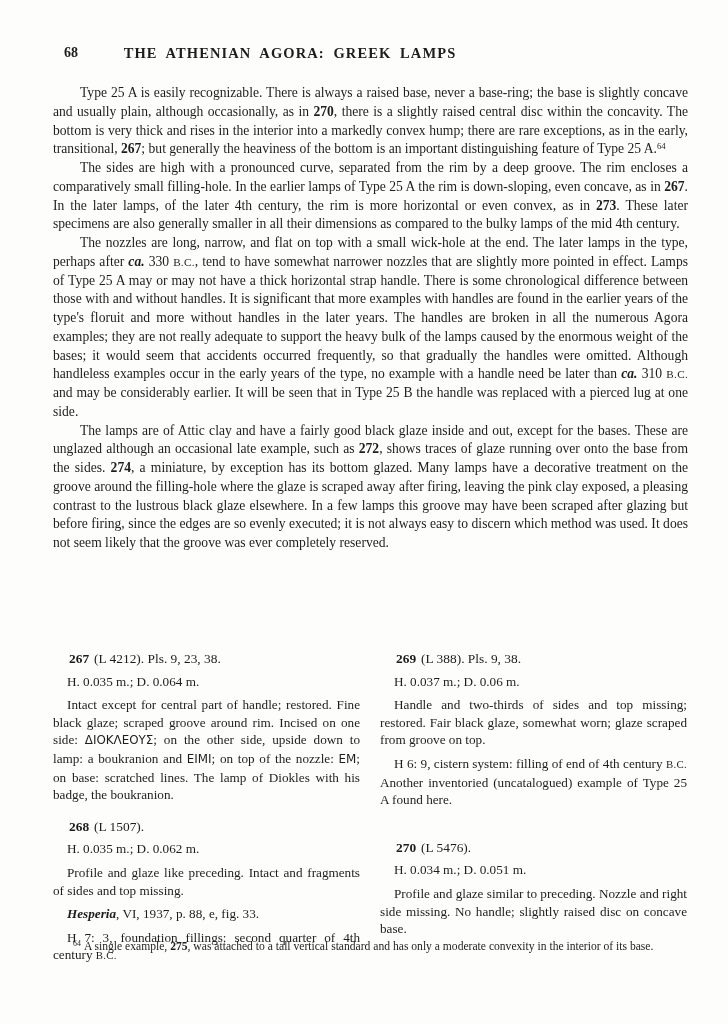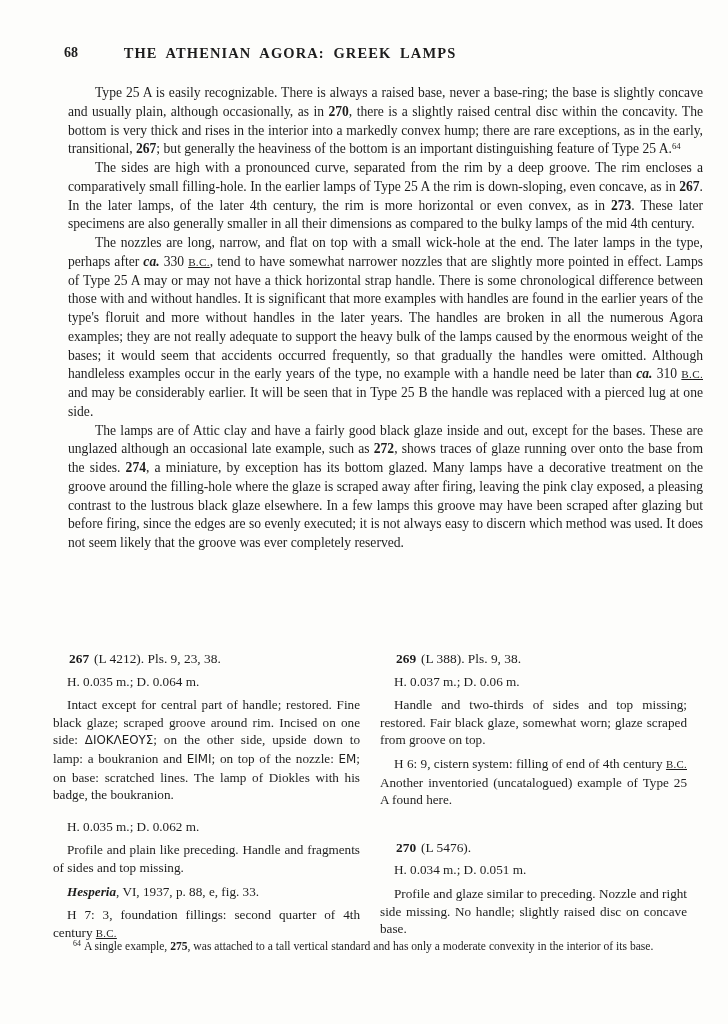--- a/index.html
+++ b/index.html
@@ -40,21 +40,21 @@
     text-align: center;
     font-size: 14.5px;
     font-weight: bold;
     letter-spacing: 1.1px;
     word-spacing: 4px;
   }
   
   .main-text {
     position: absolute;
     top: 84px;
-    left: 68px;
+    left: 53px;
     width: 635px;
   }
   .body-paragraph {
     margin: 0;
     font-size: 13.6px;
     line-height: 18.75px;
     text-align: justify;
     text-indent: 27px;
   }
   
@@ -102,21 +102,21 @@
   .footnote-marker {
     font-size: 0.68em;
     vertical-align: 0.45em;
     line-height: 0;
     margin-right: 3px;
   }
   
   .run-n { }
   .run-b { font-weight: bold; }
   .run-i { font-style: italic; font-weight: bold; }
-  .run-sc { font-size: 0.82em; letter-spacing: 0.3px; text-decoration: underline; }
+  .run-sc { font-size: 0.82em; letter-spacing: 0.3px; }
   .run-g { font-family: "DejaVu Sans", sans-serif; font-size: 0.9em; }
   .run-sup { font-size: 0.64em; vertical-align: 0.5em; line-height: 0; }
 </style>
 </head>
 <body>
 
 <div class="page">
 
   <div class="running-header">
     <span class="page-number">68</span>
@@ -136,22 +136,25 @@
 
       <div class="catalog-entry">
         <div class="entry-heading">
           <span class="entry-number">267</span><span>(L 4212). Pls. 9, 23, 38.</span>
         </div>
         <div class="entry-dimensions">H. 0.035 m.; D. 0.064 m.</div>
         <p class="entry-paragraph"><span class="run-n">Intact except for central part of handle; restored. Fine black glaze; scraped groove around rim. Incised on one side: </span><span class="run-g">ΔΙΟΚΛΕΟΥΣ</span><span class="run-n">; on the other side, upside down to lamp: a boukranion and </span><span class="run-g">ΕΙΜΙ</span><span class="run-n">; on top of the nozzle: </span><span class="run-g">ΕΜ</span><span class="run-n">; on base: scratched lines. The lamp of Diokles with his badge, the boukranion.</span></p>
       </div>
 
       <div class="catalog-entry">
+        <div class="entry-heading">
+          <span class="entry-number">268</span><span>(L 1507).</span>
+        </div>
         <div class="entry-dimensions">H. 0.035 m.; D. 0.062 m.</div>
-        <p class="entry-paragraph"><span class="run-n">Profile and plain like preceding. Handle and fragments of sides and top missing.</span></p>
+        <p class="entry-paragraph"><span class="run-n">Profile and glaze like preceding. Intact and fragments of sides and top missing.</span></p>
         <p class="entry-paragraph"><span class="run-i">Hesperia</span><span class="run-n">, VI, 1937, p. 88, e, fig. 33.</span></p>
         <p class="entry-paragraph"><span class="run-n">H 7: 3, foundation fillings: second quarter of 4th century </span><span class="run-sc">B.C.</span></p>
       </div>
 
     </div>
 
     <div class="catalog-column">
 
       <div class="catalog-entry">
         <div class="entry-heading">

